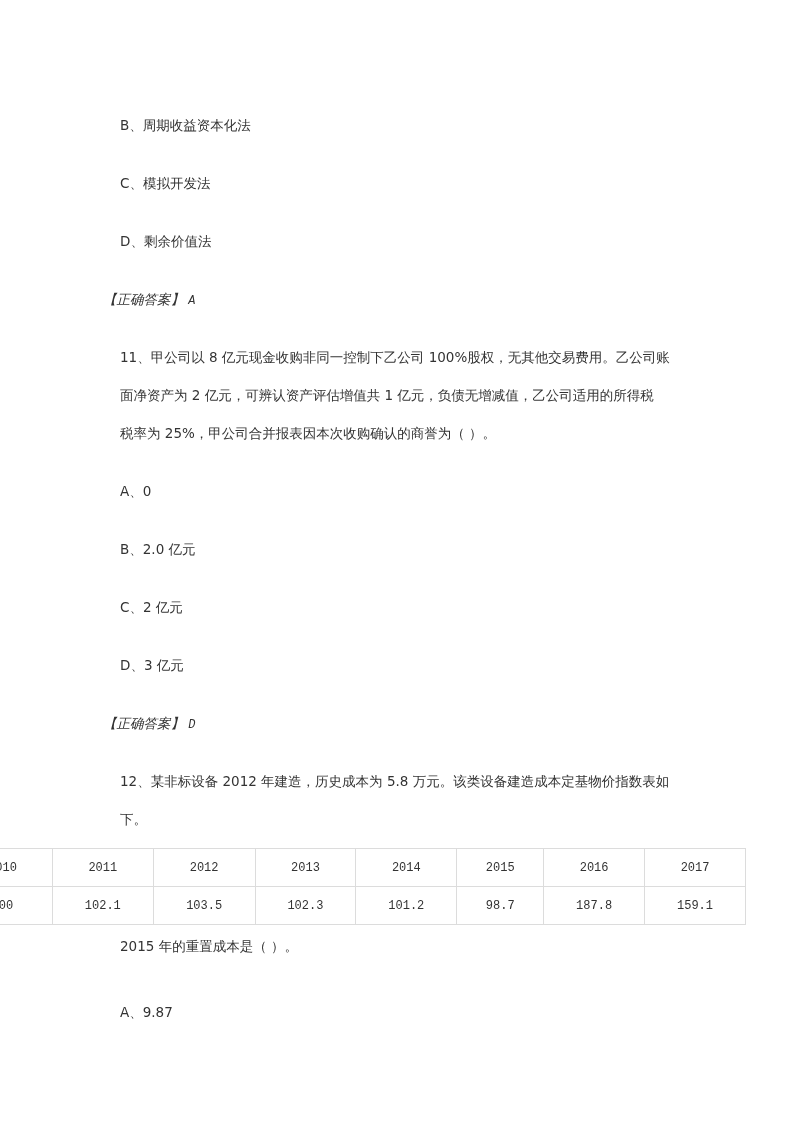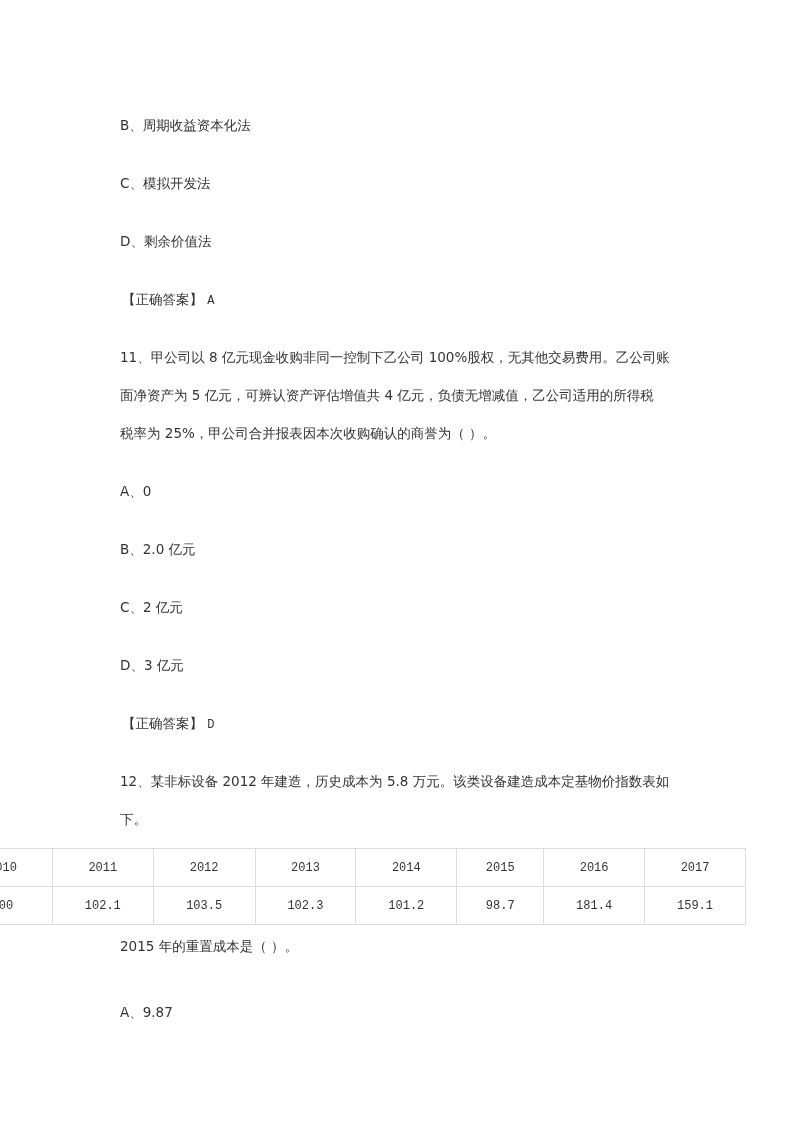--- a/index.html
+++ b/index.html
@@ -5,21 +5,21 @@
   html, body { margin: 0; padding: 0; background: #ffffff; }
   body {
     width: 794px; height: 1123px; position: relative; overflow: hidden;
     font-family: "DejaVu Sans", sans-serif; color: #333333;
   }
   .p {
     position: absolute; left: 120px; font-size: 13.5px; line-height: 29px;
     white-space: nowrap; letter-spacing: 0px;
   }
   .latin { font-family: "Liberation Mono", monospace; font-size: 12px; }
-  .ans { left: 122px; }
+  .ans { left: 103px; font-style: italic; }
   table.idx {
     position: absolute; left: -48px; top: 848px; border-collapse: collapse;
     font-family: "Liberation Mono", monospace; font-size: 12px; color: #333;
   }
   table.idx td {
     border: 1px solid #dcdcdc; height: 37px; padding: 0; text-align: center;
   }
   table.idx tr:first-child td { border-top: 1px solid #dcdcdc; }
 </style>
 </head>
@@ -27,21 +27,21 @@
 
 <div class="p" style="top:111px">B、周期收益资本化法</div>
 <div class="p" style="top:169px">C、模拟开发法</div>
 <div class="p" style="top:227px">D、剩余价值法</div>
 <div class="p ans" style="top:285px">
   <span>【正确答案】</span>
   <span class="latin">A</span>
 </div>
 
 <div class="p" style="top:343px">11、甲公司以 8 亿元现金收购非同一控制下乙公司 100%股权，无其他交易费用。乙公司账</div>
-<div class="p" style="top:381px">面净资产为 5 亿元，可辨认资产评估增值共 4 亿元，负债无增减值，乙公司适用的所得税</div>
+<div class="p" style="top:381px">面净资产为 2 亿元，可辨认资产评估增值共 1 亿元，负债无增减值，乙公司适用的所得税</div>
 <div class="p" style="top:419px">税率为 25%，甲公司合并报表因本次收购确认的商誉为（  ）。</div>
 <div class="p" style="top:477px">A、0</div>
 <div class="p" style="top:535px">B、2.0 亿元</div>
 <div class="p" style="top:593px">C、2 亿元</div>
 <div class="p" style="top:651px">D、3 亿元</div>
 <div class="p ans" style="top:709px">
   <span>【正确答案】</span>
   <span class="latin">D</span>
 </div>
 
@@ -60,20 +60,20 @@
     <td style="width:110px">2016</td>
     <td style="width:110px">2017</td>
   </tr>
   <tr>
     <td>100</td>
     <td>102.1</td>
     <td>103.5</td>
     <td>102.3</td>
     <td>101.2</td>
     <td>98.7</td>
-    <td>181.4</td>
+    <td>187.8</td>
     <td>159.1</td>
   </tr>
 </tbody>
   </table>
 
 <div class="p" style="top:932px">2015 年的重置成本是（  ）。</div>
 <div class="p" style="top:998px">A、9.87</div>
 
 </body></html>

